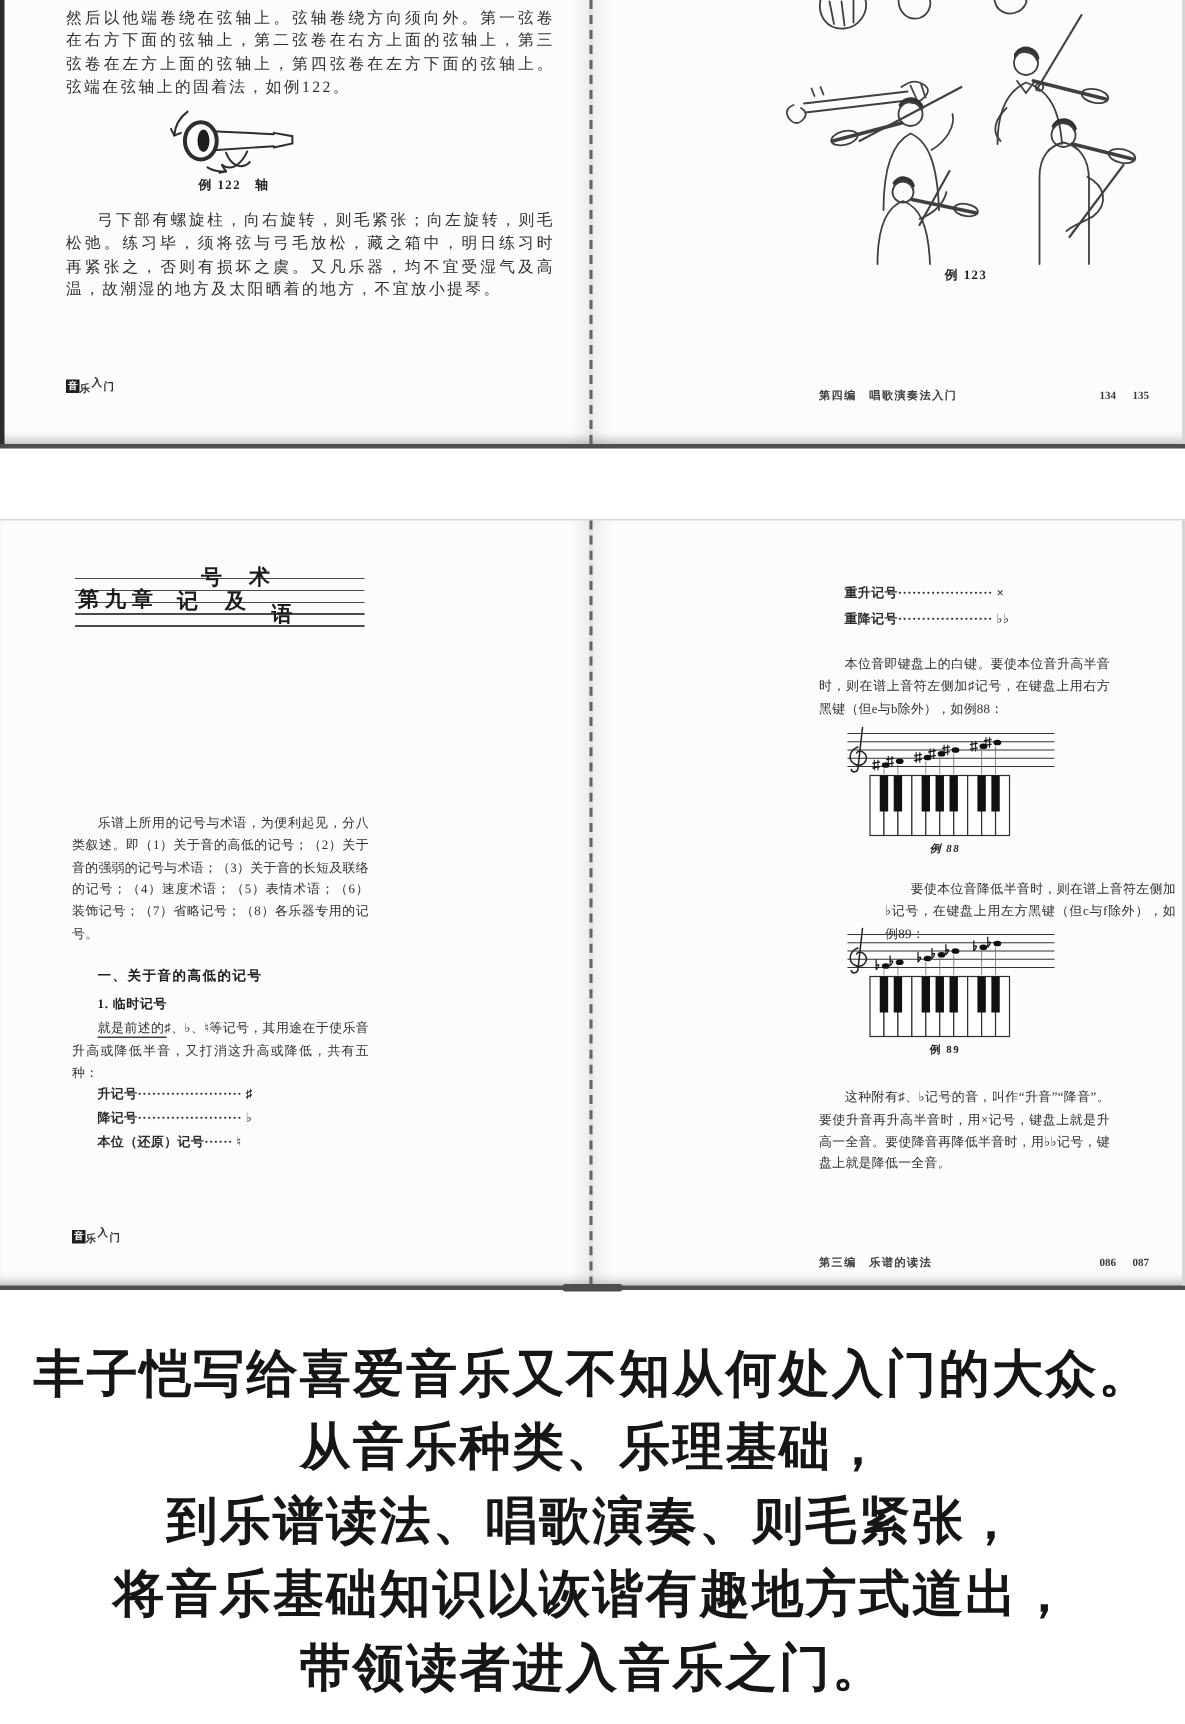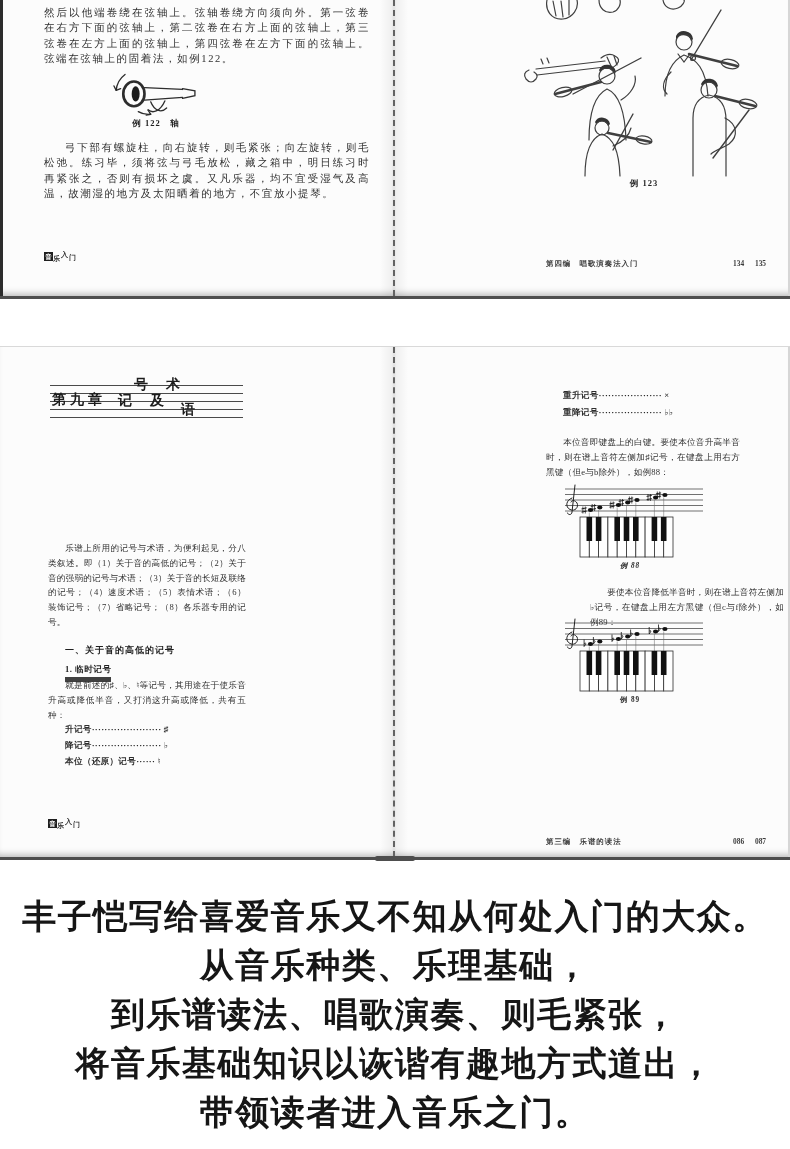--- a/index.html
+++ b/index.html
@@ -34,21 +34,21 @@
   .logo .c2{display:inline-block;transform:translateY(-2px);}
   .logo .c3{display:inline-block;transform:translateY(1px);}
   .chapter-staff{position:absolute;left:50px;top:38px;width:193px;height:33px;
     background-image:repeating-linear-gradient(to bottom,#4a4a4a 0,#4a4a4a 1px,transparent 1px,transparent 8px);}
   .chapter-staff span{position:absolute;font-weight:bold;color:#1c1c1c;font-size:14px;}
   .ch-num{left:2px;top:6px;letter-spacing:4px;}
   .t-ji{left:68px;top:7px;} .t-hao{left:84px;top:-9px;} .t-ji2{left:100px;top:7px;}
   .t-shu{left:116px;top:-9px;} .t-yu{left:131px;top:16px;}
   .sec-head{position:absolute;font-size:9px;font-weight:bold;color:#1f1f1f;letter-spacing:1px;}
   .sub-head{position:absolute;font-size:8.6px;font-weight:bold;color:#1f1f1f;
-    border-bottom:5px solid #404040;padding-bottom:1px;letter-spacing:.5px;}
+    border-bottom:1px solid #404040;padding-bottom:15px;letter-spacing:.5px;}
   .list-line{position:absolute;font-size:8.6px;font-weight:600;color:#2d2d2d;white-space:pre;letter-spacing:.3px;}
   .quote{position:absolute;top:892px;left:0;width:790px;text-align:center;}
   .quote div{font-size:34px;line-height:49px;font-weight:bold;color:#161616;letter-spacing:1.5px;}
   svg{position:absolute;overflow:visible;}
 </style>
 </head>
 <body>
 
 <div class="canvas">
 
@@ -293,20 +293,21 @@
           <line x1="94.2" y1="8" x2="94.2" y2="15" stroke="#111" stroke-width="0.8"></line>
           <path d="M94.2,12 q3.5,-1.5 0,3" fill="none" stroke="#111" stroke-width="0.8"></path>
           <rect x="105.9" y="32" width="5.6" height="24" fill="#111"></rect>
           <line x1="108.7" y1="12.5" x2="108.7" y2="31" stroke="#666" stroke-width="0.5"></line>
           <ellipse cx="109.9" cy="10" rx="2.6" ry="1.9" fill="#111"></ellipse>
           <line x1="103.5" y1="5.5" x2="103.5" y2="12.5" stroke="#111" stroke-width="0.8"></line>
           <path d="M103.5,9.5 q3.5,-1.5 0,3" fill="none" stroke="#111" stroke-width="0.8"></path>
         </svg>
       <div class="caption cap-sm" style="left:160px;top:348px;width:150px;">例 89</div>
 
+      <p class="s2p indent" style="left:151px;top:377px;width:194px;">这种附有♯、♭记号的音，叫作“升音”“降音”。要使升音再升高半音时，用×记号，键盘上就是升高一全音。要使降音再降低半音时，用♭♭记号，键盘上就是降低一全音。</p>
 
       <div class="footer-sec" style="left:151px;top:490px;">第三编　乐谱的读法</div>
       <div class="footer-pg" style="left:338px;top:490px;">086 087</div>
     </div>
   </div>
 
   <div class="quote">
     <div>丰子恺写给喜爱音乐又不知从何处入门的大众。</div>
     <div>从音乐种类、乐理基础，</div>
     <div>到乐谱读法、唱歌演奏、则毛紧张，</div>

